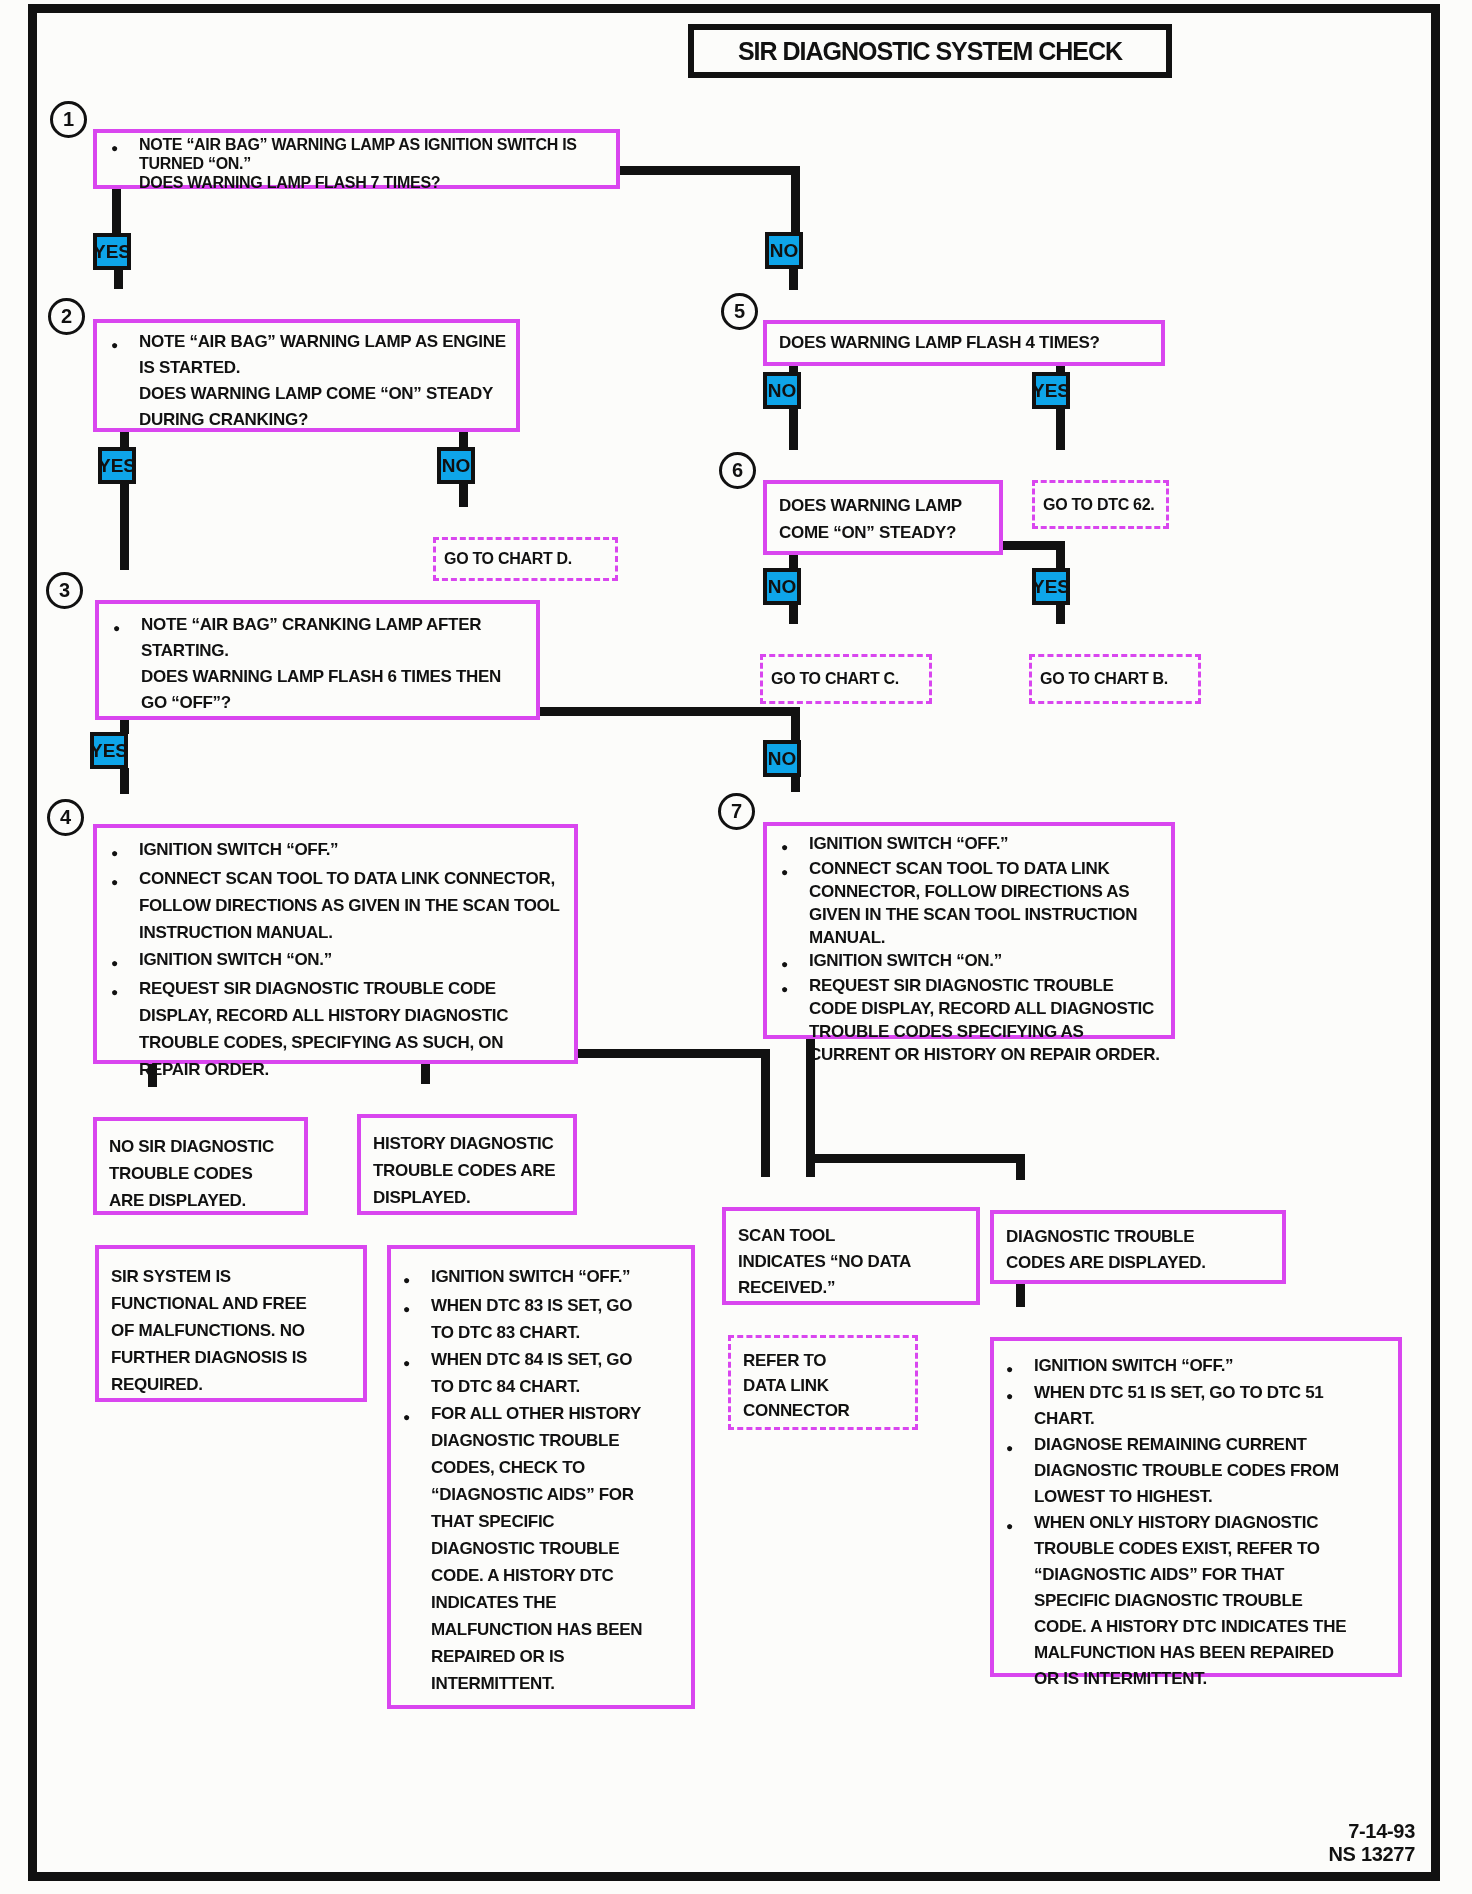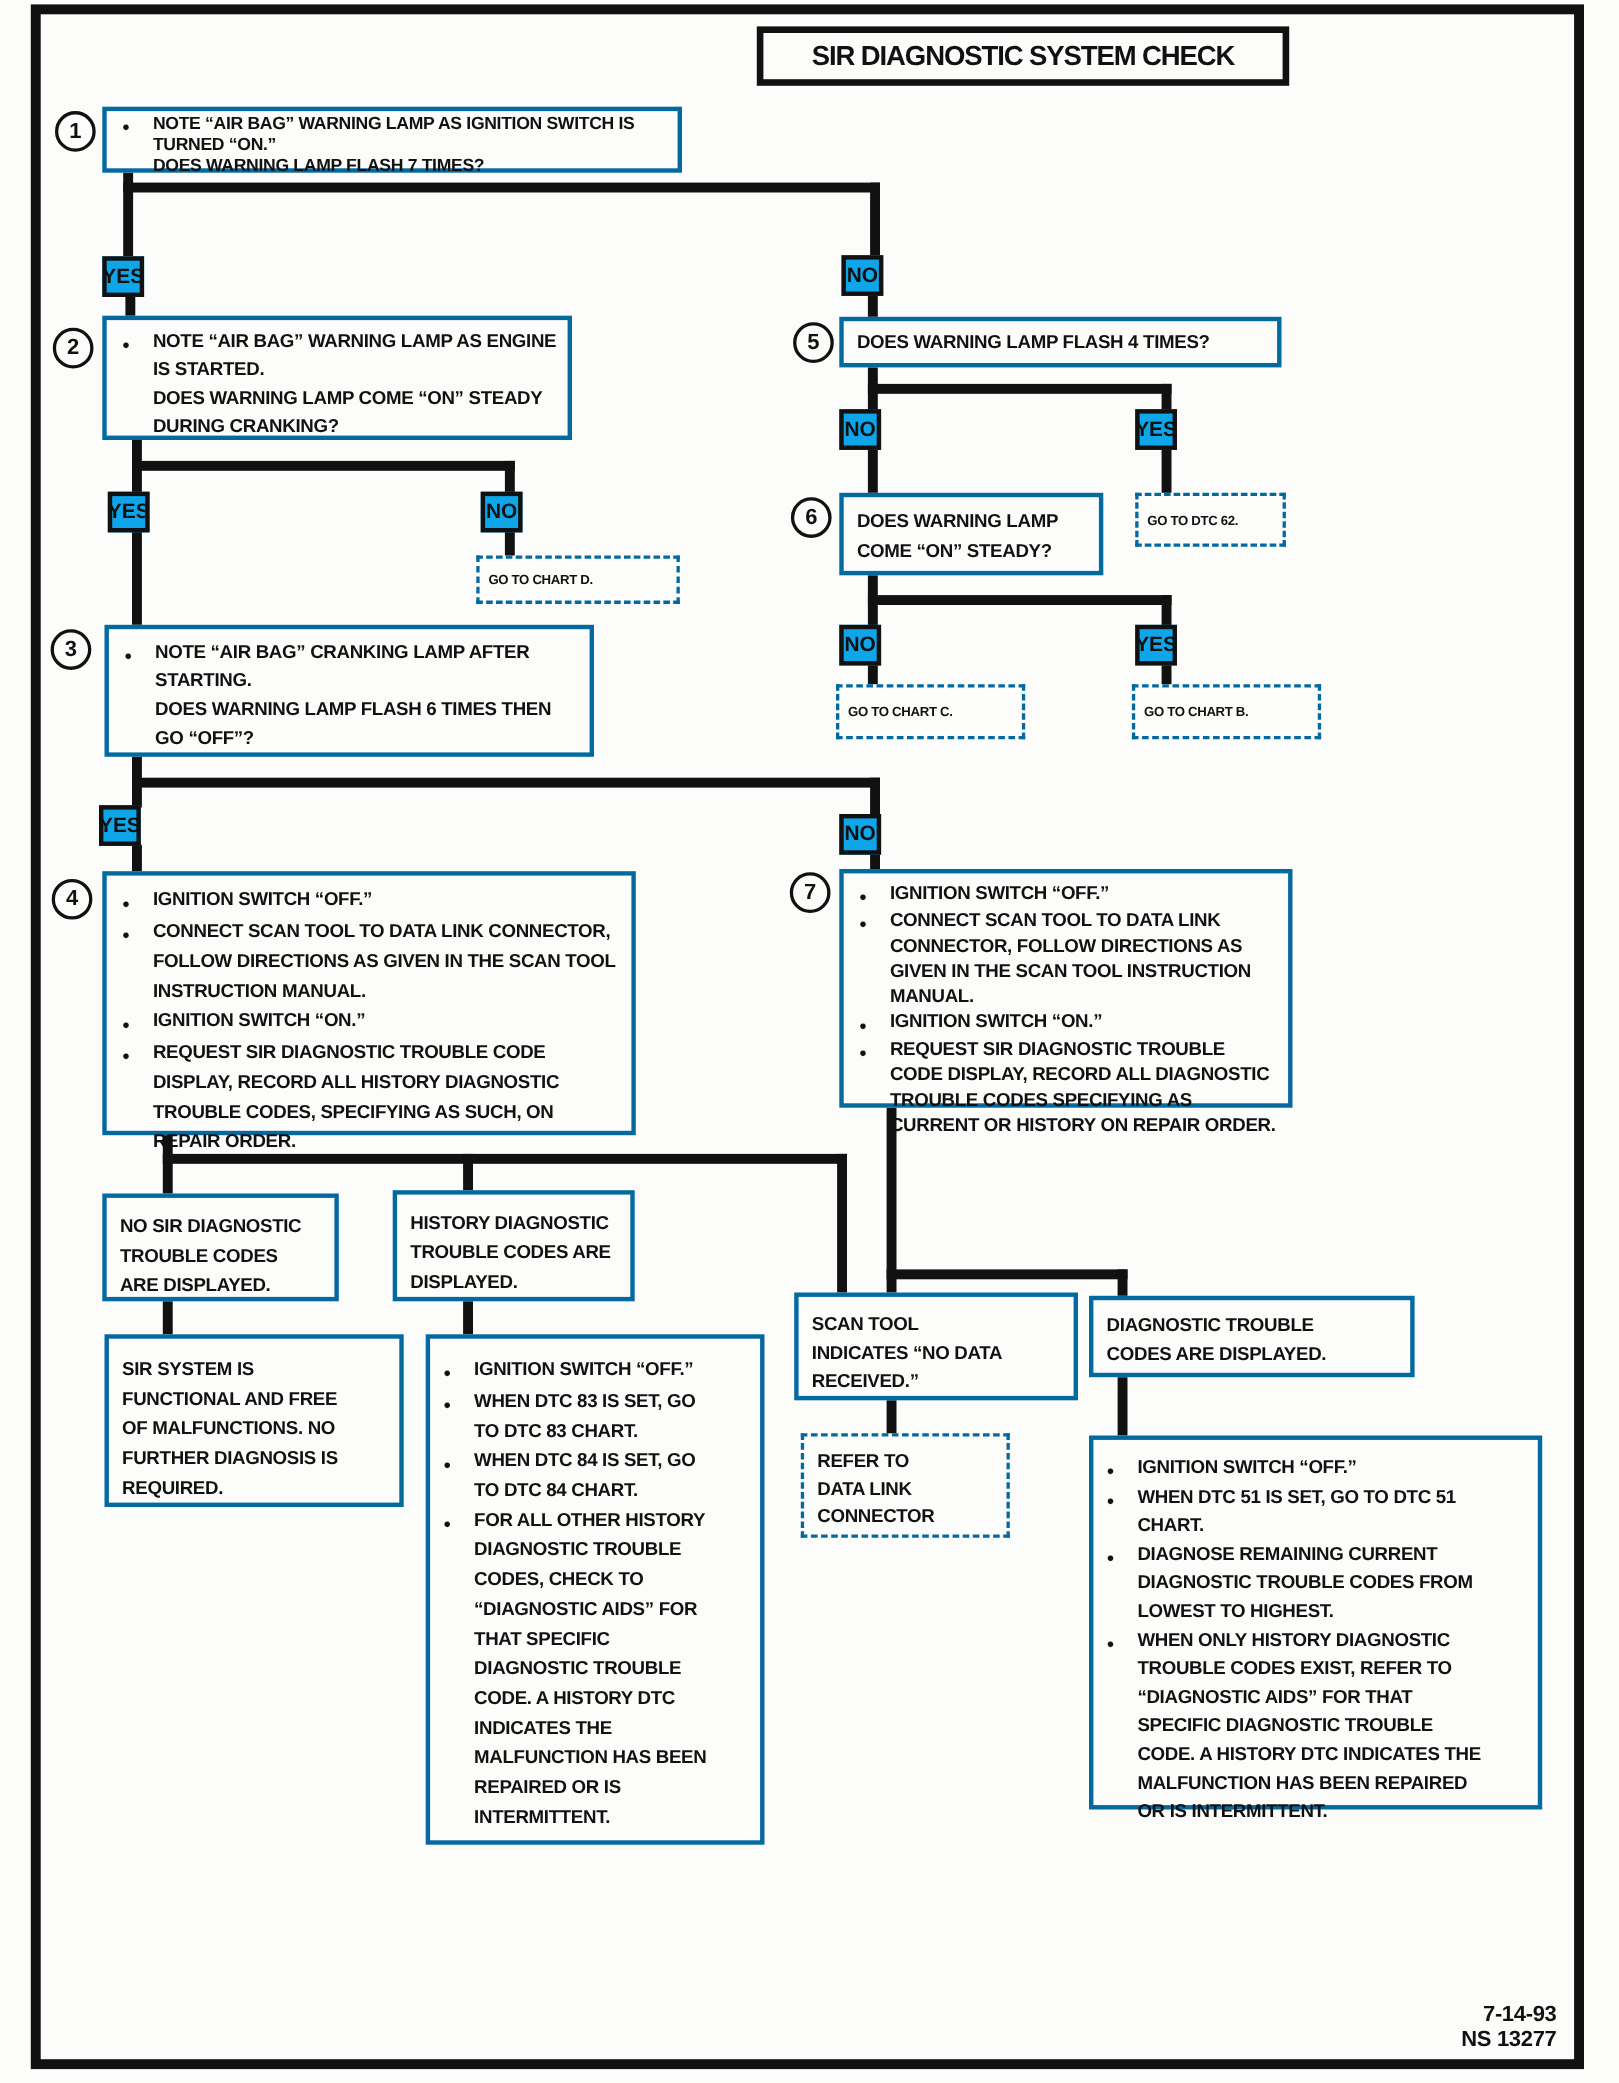--- a/index.html
+++ b/index.html
@@ -7,36 +7,36 @@
     position:relative; width:1472px; height:1894px; background:#fcfcfa;
     font-family:"Liberation Sans","DejaVu Sans",sans-serif; font-weight:bold; color:#111;
     overflow:hidden;
   }
   .frame { position:absolute; left:28px; top:4px; width:1412px; height:1877px;
     border:9px solid #111; box-sizing:border-box; }
   .titlebox { position:absolute; left:688px; top:24px; width:484px; height:54px;
     border:6px solid #111; box-sizing:border-box; background:#fcfcfa;
     display:flex; align-items:center; justify-content:center;
     font-size:25px; letter-spacing:-1px; white-space:nowrap; }
-  .box { position:absolute; border:4px solid #0369a1; box-sizing:border-box; background:#fcfcfa; }
+  .box { position:absolute; border:4px solid #d946ef; box-sizing:border-box; background:#fcfcfa;margin-top:32px; }
   .dash { border-style:dashed; border-width:3px; }
   .lbl { position:absolute; width:38px; height:37px; border:4px solid #111; box-sizing:border-box;
     background:#0ea5e9; display:flex; align-items:center; justify-content:center;
     font-size:19px; }
   .circ { position:absolute; width:37px; height:37px; border:3px solid #111; border-radius:50%;
     box-sizing:border-box; background:#fcfcfa; display:flex; align-items:center; justify-content:center;
     font-size:20px; }
   .vl,.hl { position:absolute; background:#111; }
   .txt { font-size:17px; letter-spacing:-0.3px; line-height:26px; }
   .bi { display:flex; }
   .bm { flex:none; width:28px; }
   .bm::before { content:"●"; font-size:12px; position:relative; top:2px; }
   .bt { flex:1; }
   .q { margin-left:28px; }
-  .term { display:flex; align-items:center; padding-left:8px; font-size:12px; letter-spacing:-0.3px; }
+  .term { display:flex; align-items:center; padding-left:8px; font-size:16px; letter-spacing:-0.3px; }
   .footer { position:absolute; left:1150px; top:1820px; width:265px; text-align:right;
     font-size:20px; line-height:23px; letter-spacing:-0.3px; }
 </style>
 </head>
 <body>
 
 <div class="page">
   <div class="frame"></div>
 
   <div class="vl" style="left:112px;top:155px;width:9px;height:78px"></div>

